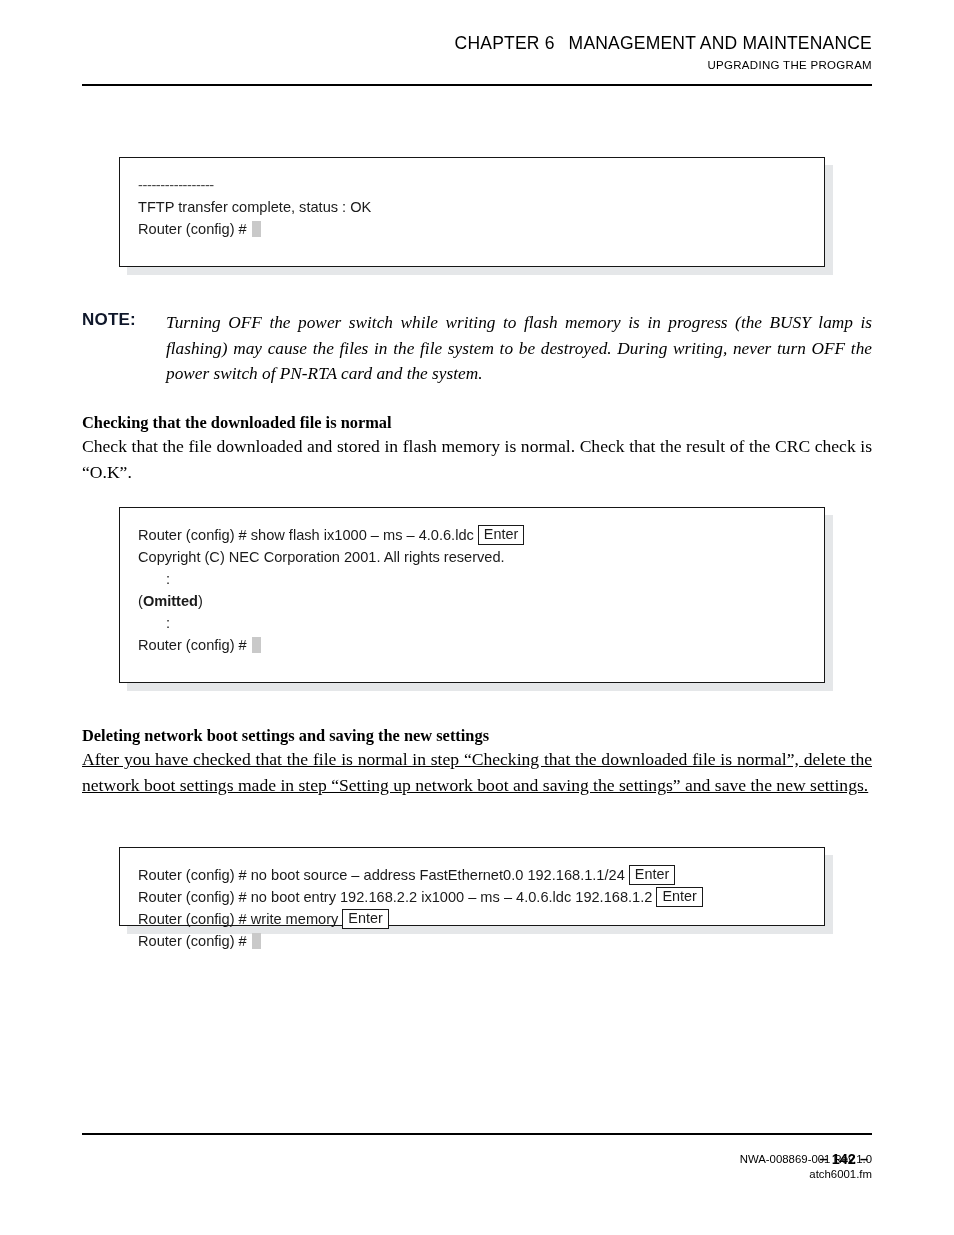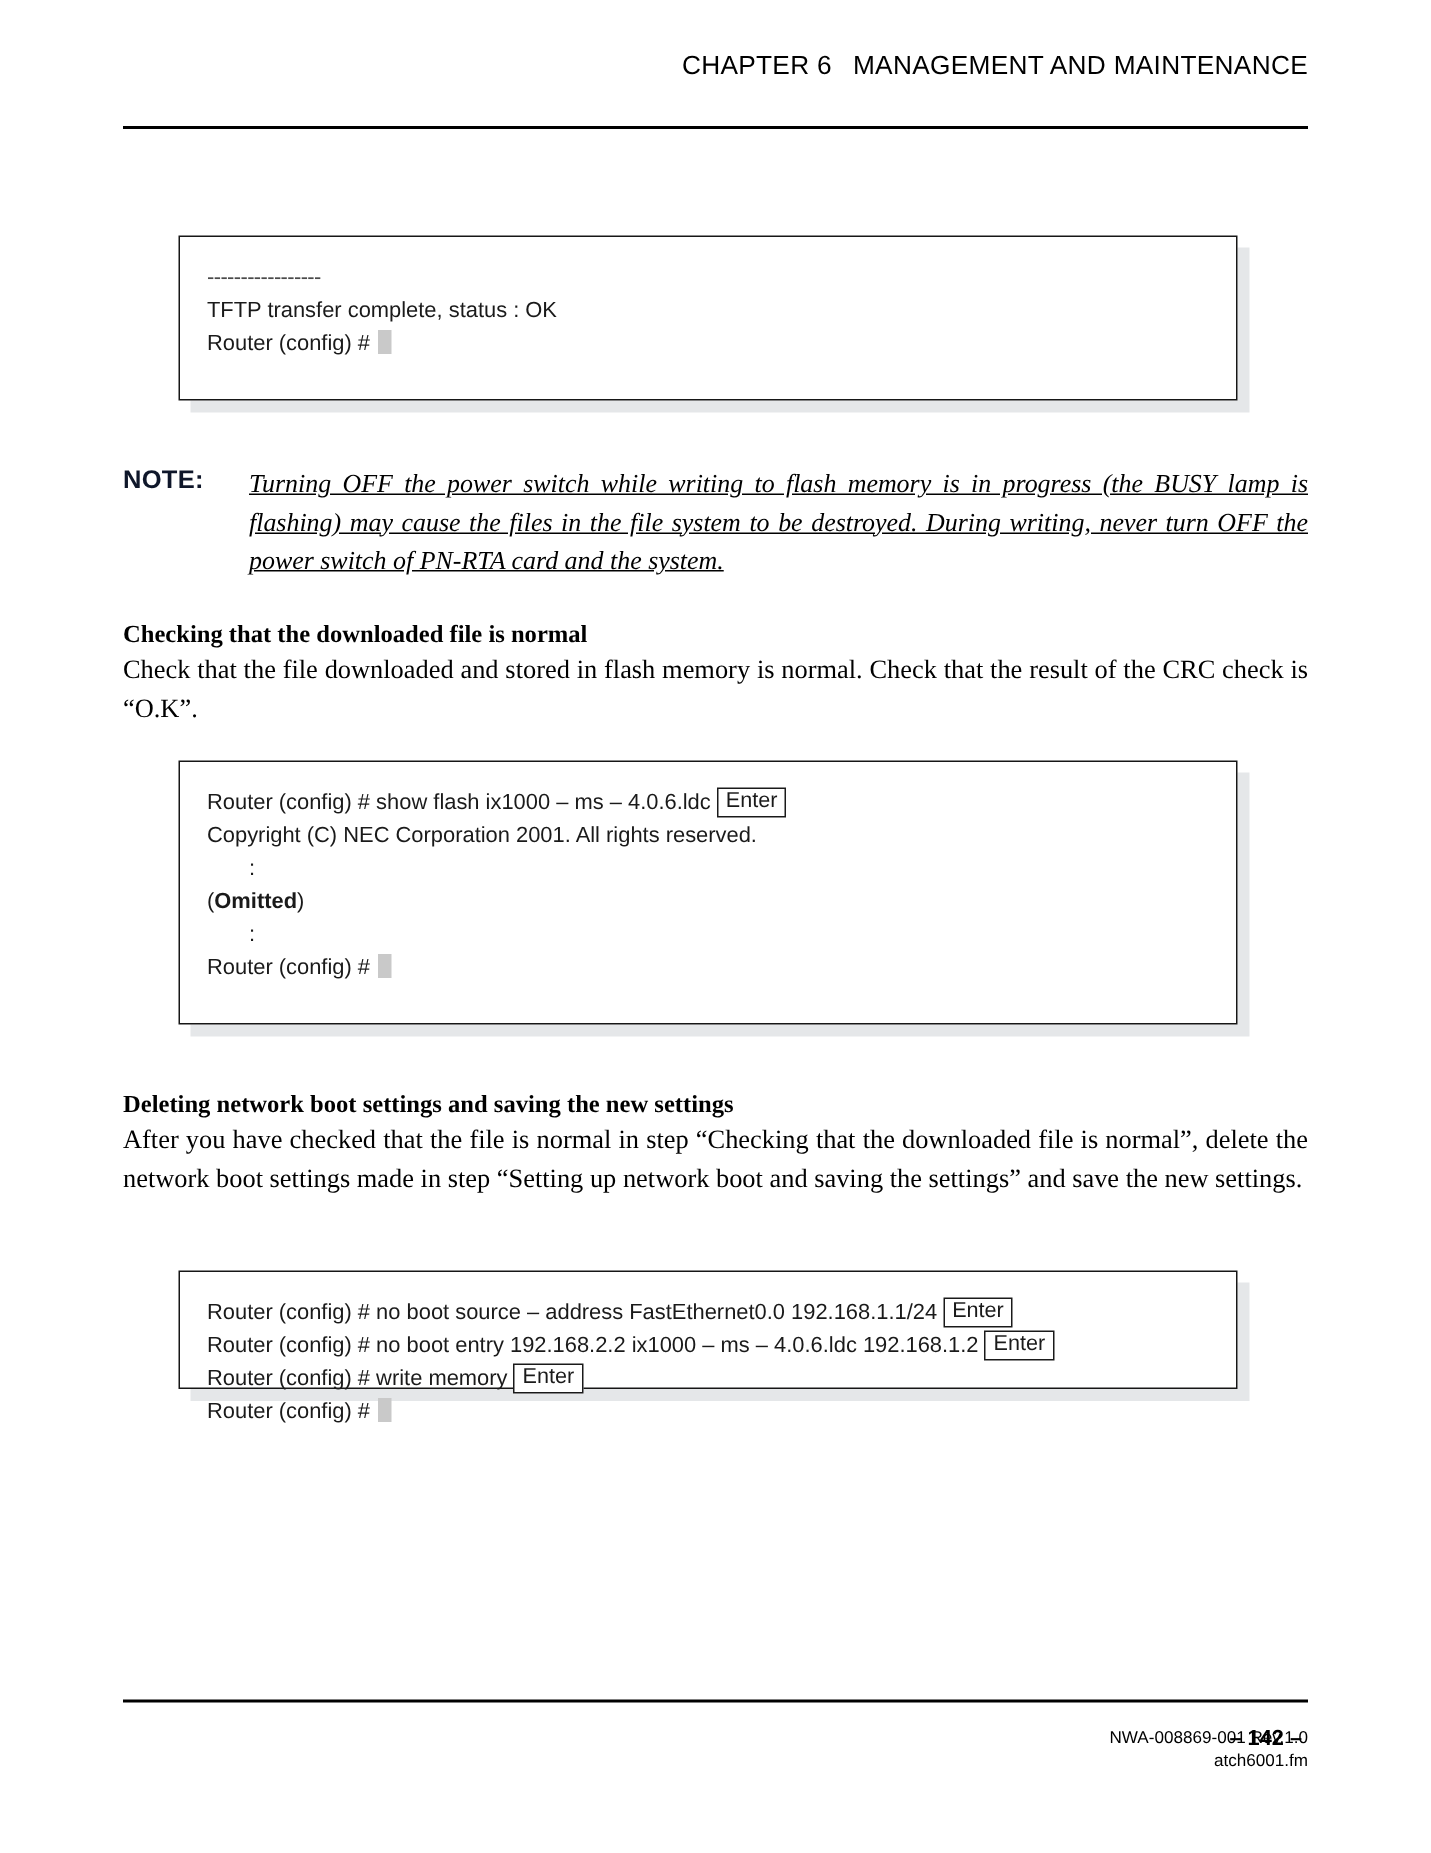--- a/index.html
+++ b/index.html
@@ -88,28 +88,27 @@
     font-size: 17px;
     color: #0f172a;
     letter-spacing: 0.2px;
   }
   .note-body {
     margin-left: 84px;
     font-style: italic;
     font-size: 17.3px;
     line-height: 25.5px;
     text-align: justify;
-    text-decoration: underline;
   }
 
   #head-checking { left: 82px; top: 412px; width: 790px; }
   #para-checking { left: 82px; top: 434px; width: 790px; }
 
   #head-deleting { left: 82px; top: 725px; width: 800px; }
-  #para-deleting { left: 82px; top: 747px; width: 790px; }
+  #para-deleting { left: 82px; top: 747px; width: 790px; text-decoration: underline; }
 
   
   .console-box {
     position: absolute;
     background: #ffffff;
     border: 1.6px solid #161616;
     box-shadow: 8px 8px 0 0 #e5e7e9;
     box-sizing: border-box;
     font-family: "Liberation Sans", "DejaVu Sans", sans-serif;
     font-size: 14.6px;
@@ -182,20 +181,21 @@
     line-height: 14.5px;
   }
 </style>
 </head>
 <body>
 
 <div class="page">
 
   <div class="header">
     <div class="header-line1"><span class="chapno">CHAPTER 6</span><span>MANAGEMENT AND MAINTENANCE</span></div>
+    <div class="header-line2">UPGRADING THE PROGRAM</div>
   </div>
   <div class="rule-top"></div>
 
 
   <div class="console-box" id="box-tftp">
     <div class="console-line dashes">-----------------</div>
     <div class="console-line">TFTP transfer complete, status : OK</div>
     <div class="console-line"><span>Router (config) #</span><span class="cursor"></span></div>
   </div>
 

